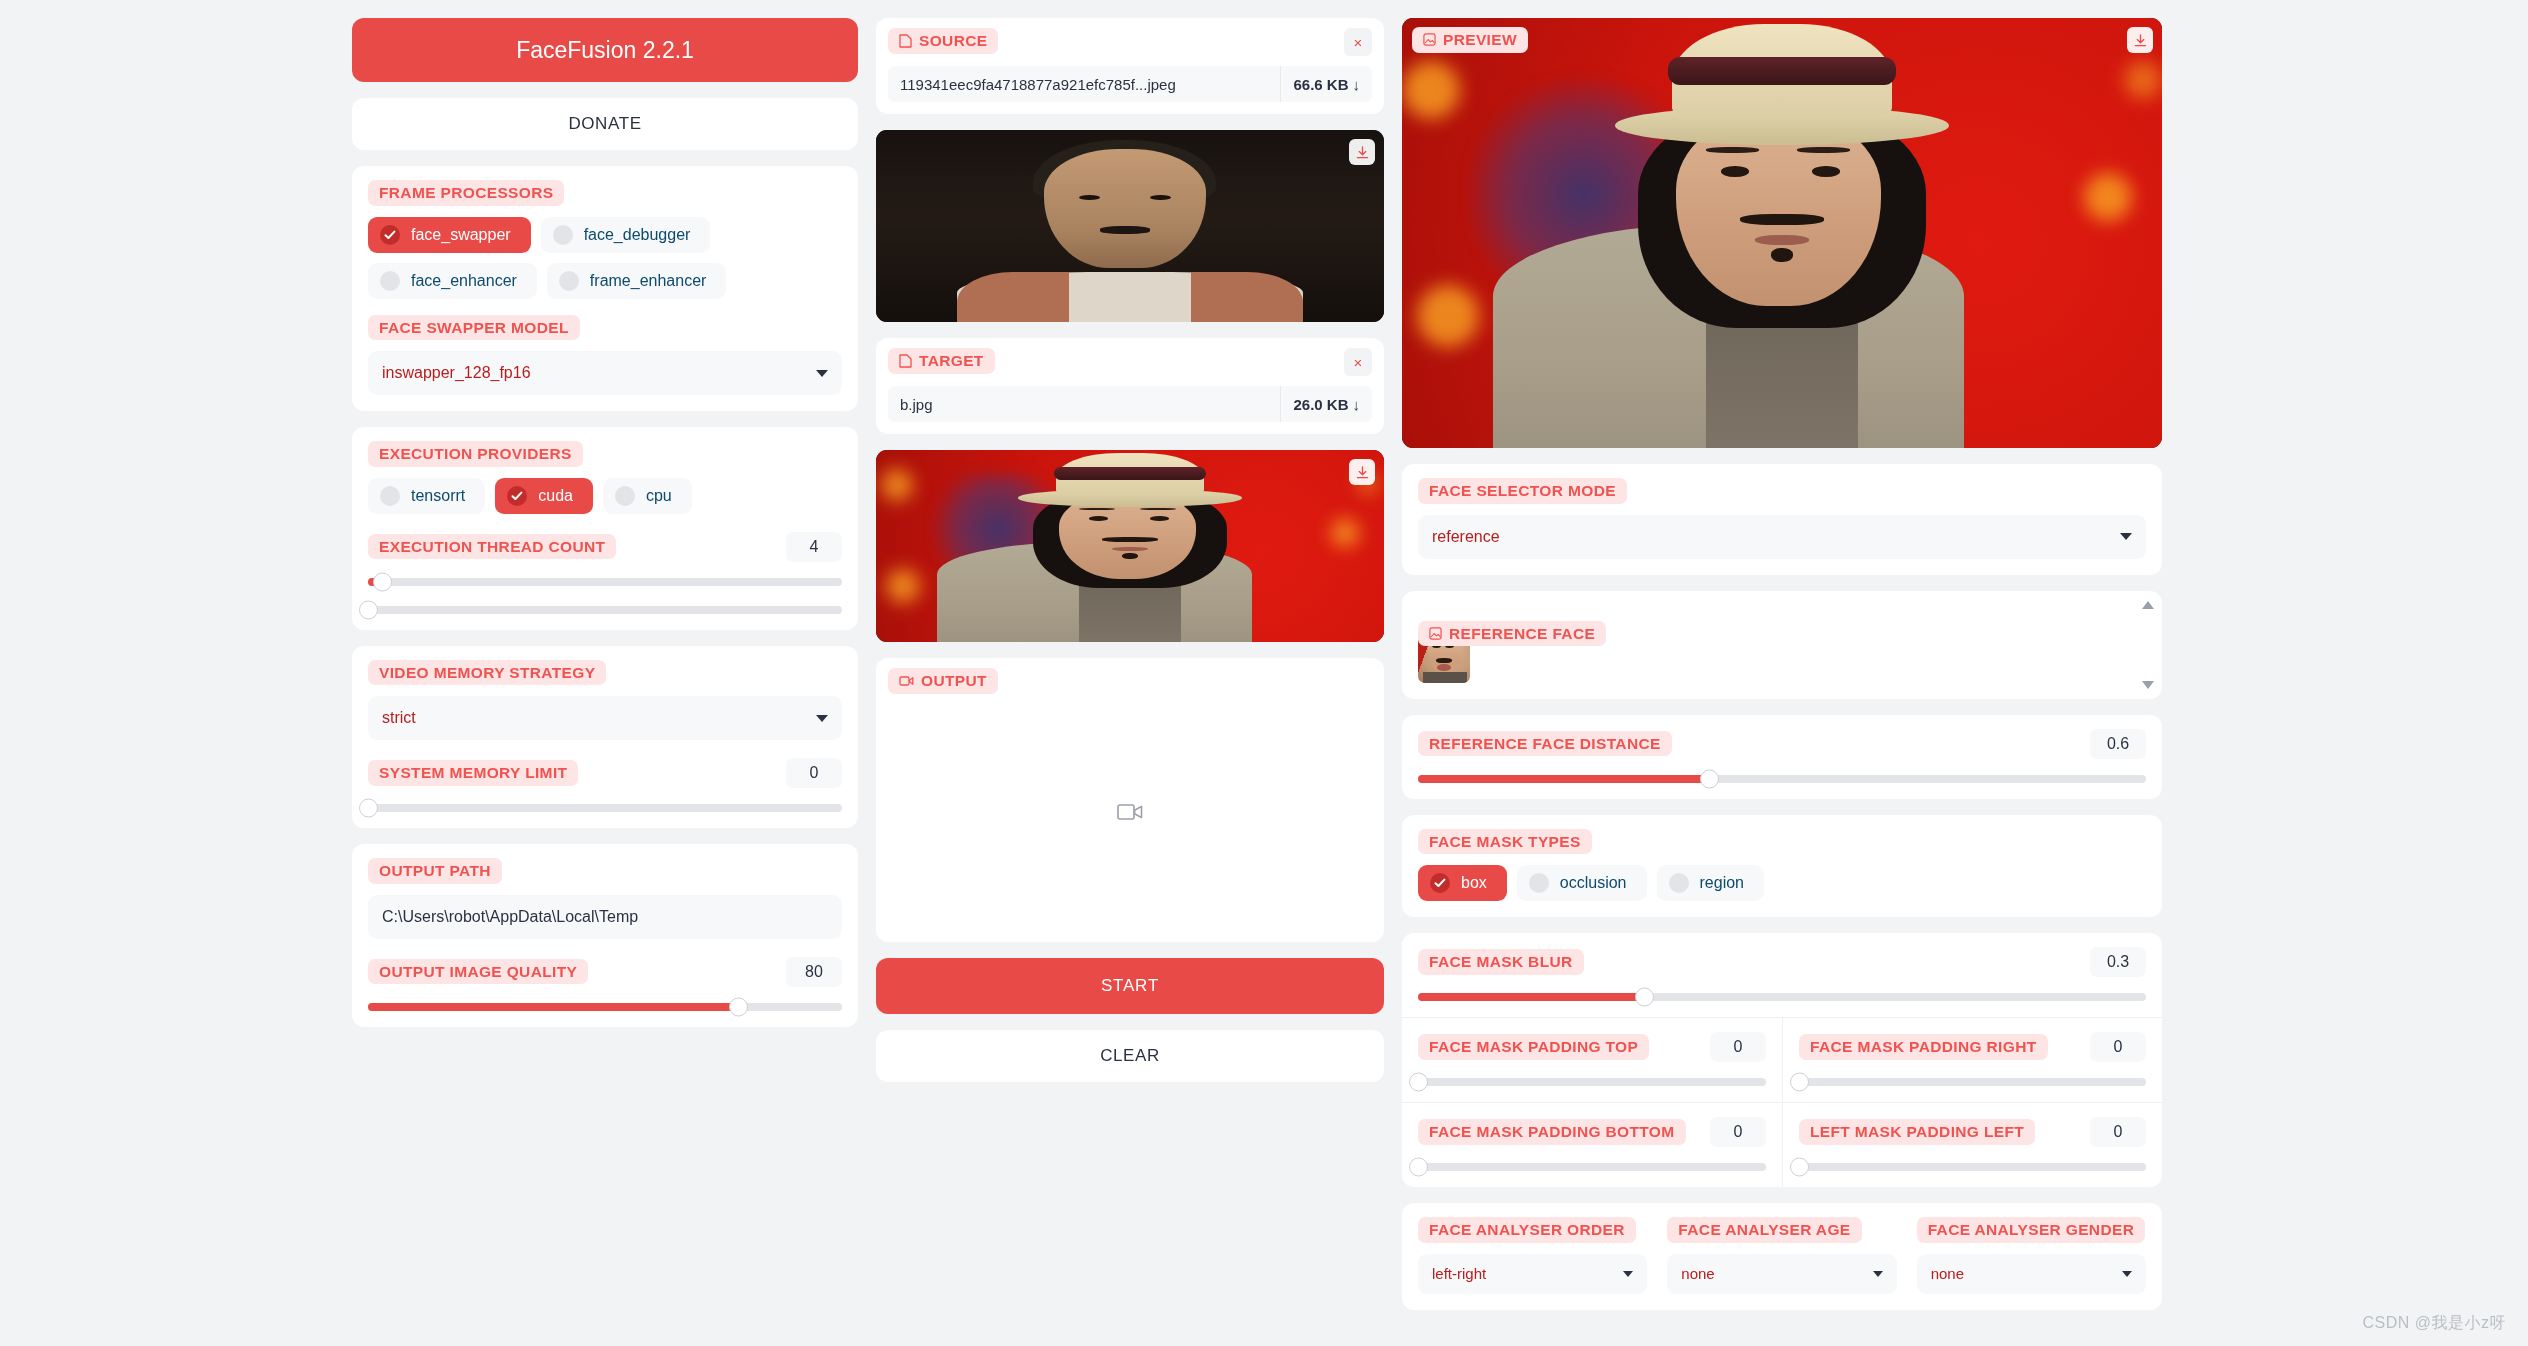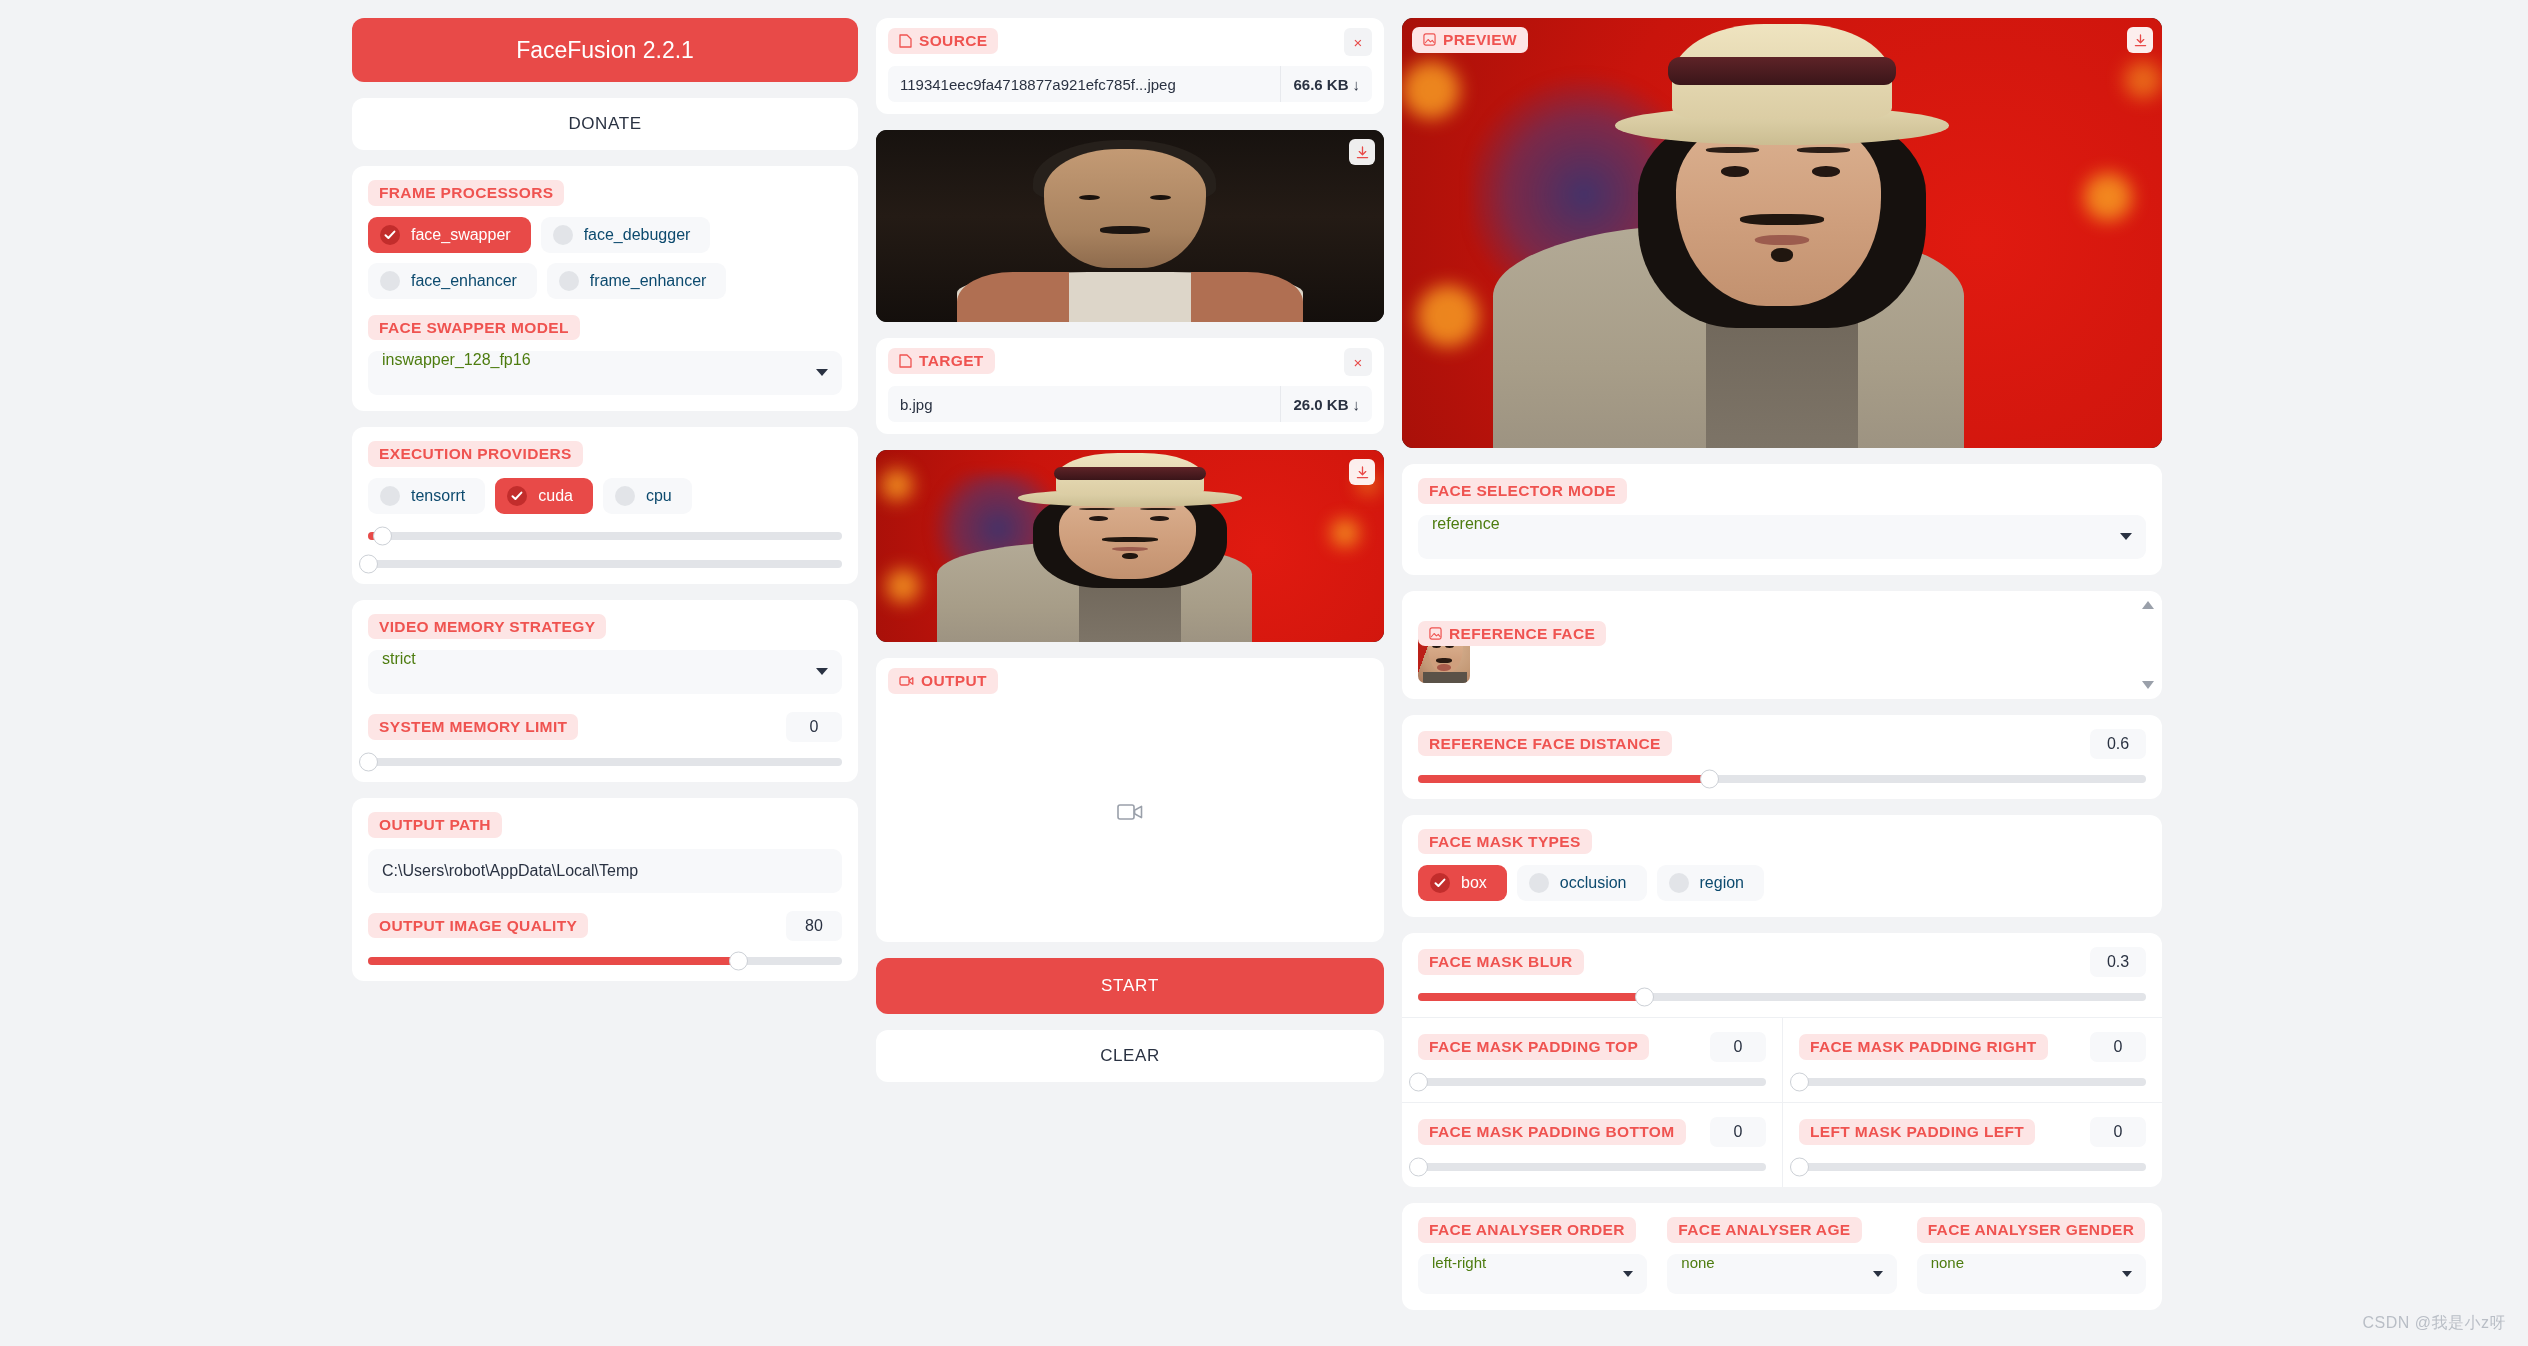--- a/index.html
+++ b/index.html
@@ -114,26 +114,26 @@
   .box svg { display: none; }
   .chk.on .box svg { display: block; }
 
   
   .select {
     margin-top: 11px;
     background: #f7f8fa;
     border-radius: 9px;
     height: 44px;
     display: flex;
+    align-items: center;
     padding: 0 14px;
     font-size: 16px;
-    color: #4d7c0f;
+    color: #b91c1c;
     cursor: pointer;
     position: relative;
-    flex-direction: column;
   }
   .select .caret {
     margin-left: auto;
     width: 0; height: 0;
     border-left: 6px solid transparent;
     border-right: 6px solid transparent;
     border-top: 7px solid #2a3242;
   }
   .select.small { height: 40px; font-size: 15px; }
   .select.small .caret { border-left-width: 5px; border-right-width: 5px; border-top-width: 6px; }
@@ -435,20 +435,24 @@
         </div>
         <div class="chk">
           <span class="box">
             
           </span>
           <span>cpu</span>
         </div>
       </div>
 
       <div style="margin-top:18px;">
+        <div class="sld-head">
+          <span class="pill">EXECUTION THREAD COUNT</span>
+          <span class="sld-val">4</span>
+        </div>
         <div class="sld-track">
           <div class="sld-fill" style="width:3%"></div>
           <div class="sld-knob" style="left:3%"></div>
         </div>
       </div>
 
       <div style="margin-top:20px;">
         <div class="sld-track">
           <div class="sld-fill" style="width:0%"></div>
           <div class="sld-knob" style="left:0%"></div>

